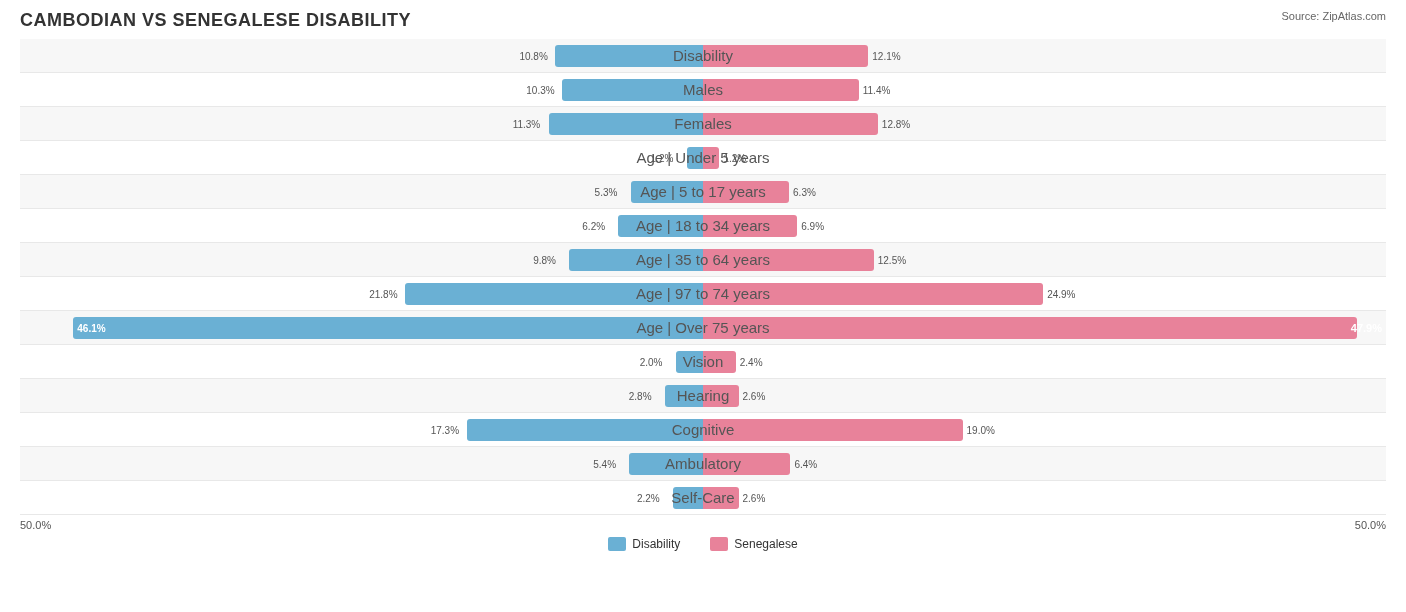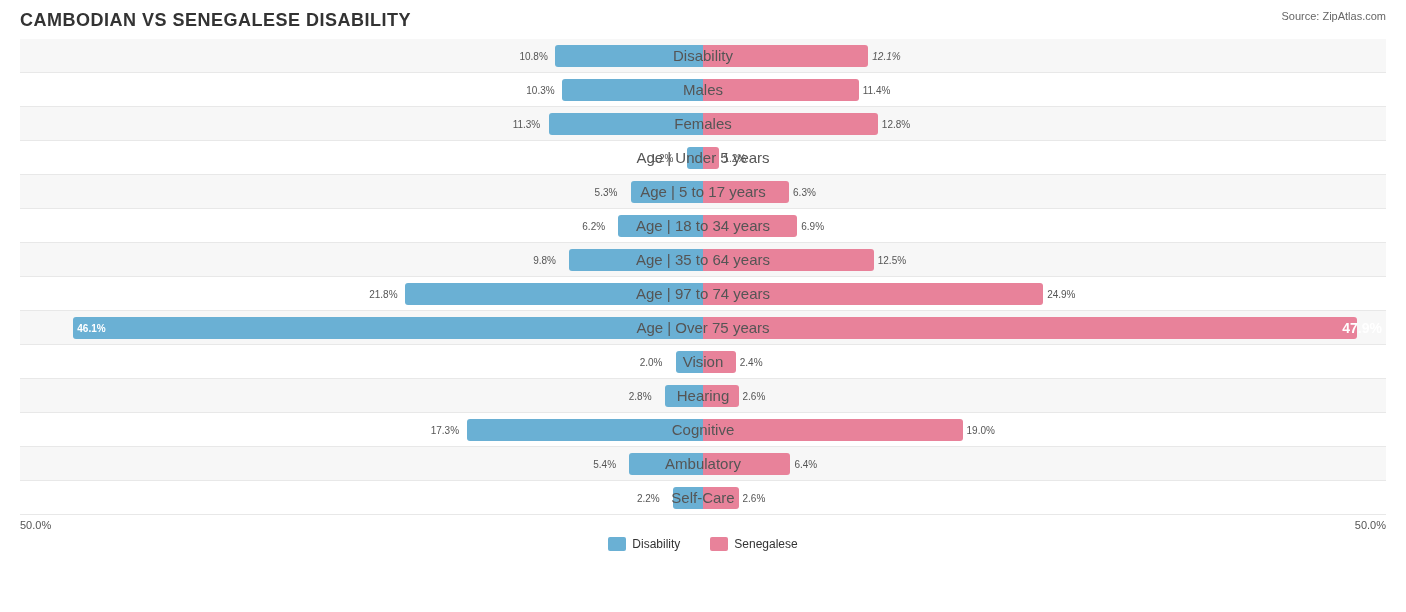--- a/index.html
+++ b/index.html
@@ -101,21 +101,21 @@
       position: absolute;
       font-size: 10px;
       color: #fff;
       font-weight: bold;
       top: 50%;
       transform: translateY(-50%);
       white-space: nowrap;
     }
     .val-right-inside {
       position: absolute;
-      font-size: 14px;
+      font-size: 11px;
       color: #fff;
       font-weight: bold;
       top: 50%;
       transform: translateY(-50%);
       white-space: nowrap;
     }
     .axis-row {
       display: flex;
       justify-content: space-between;
       margin-top: 4px;
@@ -153,21 +153,21 @@
     <div class="source-text">Source: ZipAtlas.com</div>
   </div>
 
   <div class="chart-area" id="chart-area">
 
   <div class="bar-row">
         <div class="bar-left" style="width: 147.528px; background: rgb(106, 176, 212);"></div>
         <div class="bar-right" style="width: 165.286px; background: rgb(232, 130, 154);"></div>
         <div class="row-label">Disability</div>
         <div class="val-left" style="left: 499.472px;">10.8%</div>
-        <div class="val-right" style="left: 852.286px; font-style: italic;">12.1%</div>
+        <div class="val-right" style="left: 852.286px;">12.1%</div>
       </div>
       <div class="bar-row">
         <div class="bar-left" style="width: 140.698px; background: rgb(106, 176, 212);"></div>
         <div class="bar-right" style="width: 155.724px; background: rgb(232, 130, 154);"></div>
         <div class="row-label">Males</div>
         <div class="val-left" style="left: 506.302px;">10.3%</div>
         <div class="val-right" style="left: 842.724px;">11.4%</div>
       </div>
       <div class="bar-row">
         <div class="bar-left" style="width: 154.358px; background: rgb(106, 176, 212);"></div>

